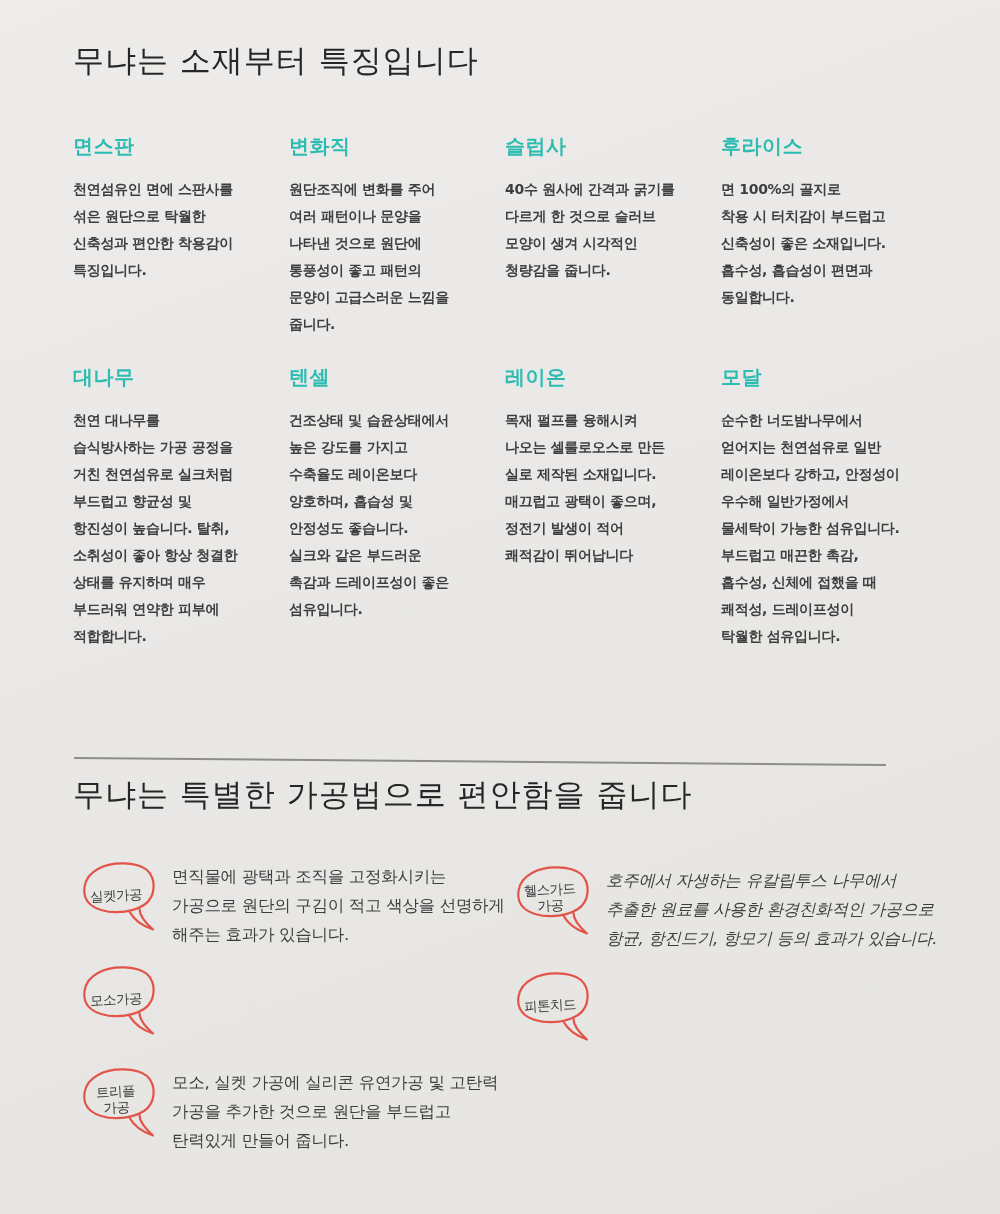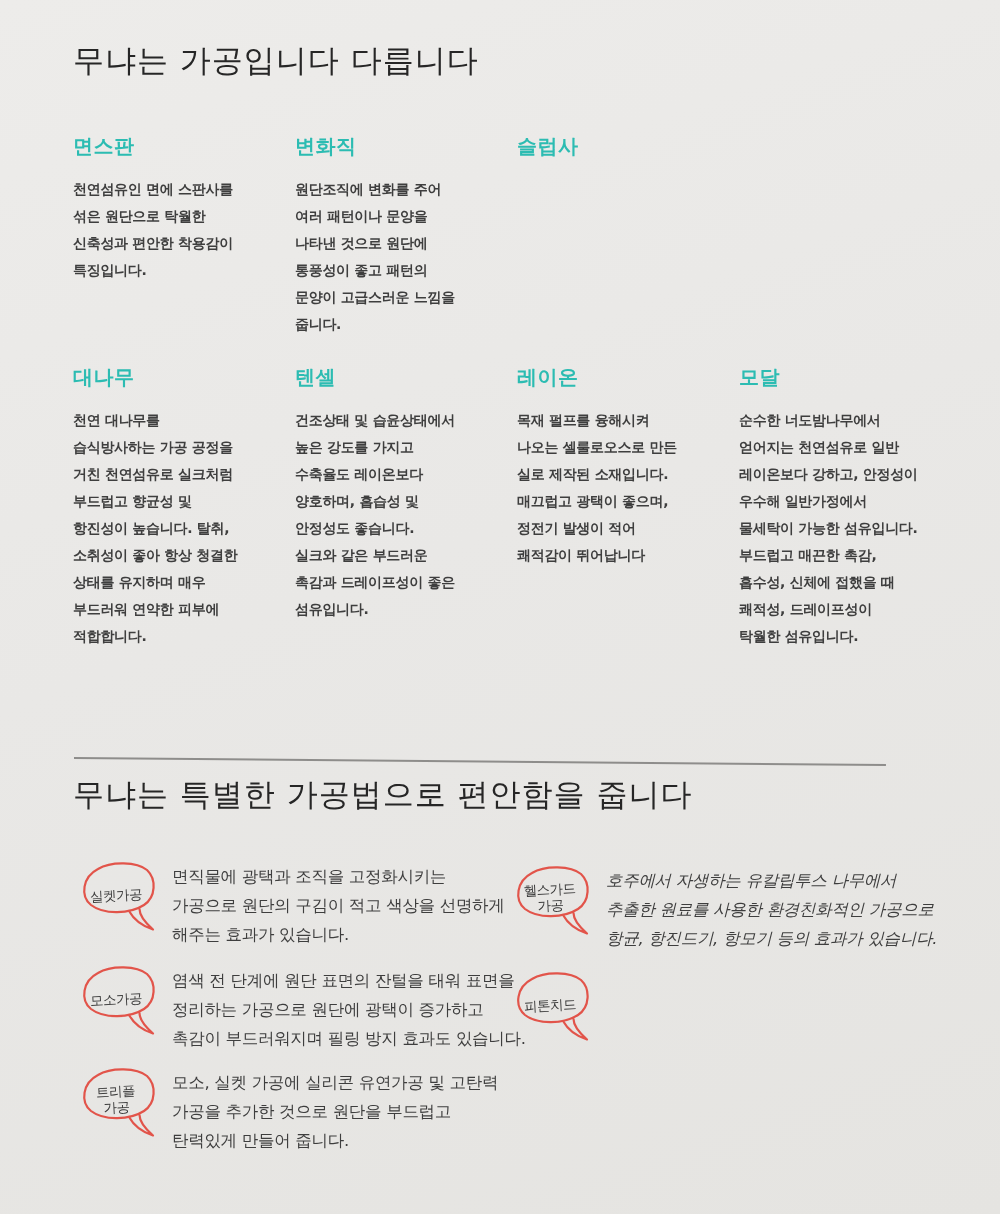--- a/index.html
+++ b/index.html
@@ -34,21 +34,21 @@
   }
   .title-materials{top:40px;}
   .title-process{top:774px;}
 
   .materials-row{
     position:absolute;
     left:73px;
     width:864px;
     display:grid;
     grid-template-columns:repeat(4,200px);
-    column-gap:22px;
+    column-gap:16px;
   }
   .row-1{top:133px;}
   .row-2{top:364px;}
 
   .mat-name{
     font-size:20px;
     font-weight:bold;
     color:var(--accent-teal);
     margin-bottom:16px;
     letter-spacing:0.5px;
@@ -111,41 +111,53 @@
   }
   .proc-left{left:78px;}
   .proc-right{left:512px;}
   .proc-right .proc-desc{width:390px;font-style:italic;}
 </style>
 </head>
 <body>
 
 <div class="page">
 
-  <h1 class="section-title title-materials">무냐는 가공입니다 다릅니다</h1>
+  <h1 class="section-title title-materials">무냐는 소재부터 특징입니다</h1>
 
   <div class="materials-row row-1">
     <div class="cell">
       <h3 class="mat-name">면스판</h3>
       <p class="mat-desc">천연섬유인 면에 스판사를
 섞은 원단으로 탁월한
 신축성과 편안한 착용감이
 특징입니다.</p>
     </div>
     <div class="cell">
       <h3 class="mat-name">변화직</h3>
       <p class="mat-desc">원단조직에 변화를 주어
 여러 패턴이나 문양을
 나타낸 것으로 원단에
 통풍성이 좋고 패턴의
 문양이 고급스러운 느낌을
 줍니다.</p>
     </div>
     <div class="cell">
       <h3 class="mat-name">슬럽사</h3>
+      <p class="mat-desc">40수 원사에 간격과 굵기를
+다르게 한 것으로 슬러브
+모양이 생겨 시각적인
+청량감을 줍니다.</p>
+    </div>
+    <div class="cell">
+      <h3 class="mat-name">후라이스</h3>
+      <p class="mat-desc">면 100%의 골지로
+착용 시 터치감이 부드럽고
+신축성이 좋은 소재입니다.
+흡수성, 흡습성이 편면과
+동일합니다.</p>
     </div>
   </div>
 
   <div class="materials-row row-2">
     <div class="cell">
       <h3 class="mat-name">대나무</h3>
       <p class="mat-desc">천연 대나무를
 습식방사하는 가공 공정을
 거친 천연섬유로 실크처럼
 부드럽고 향균성 및
@@ -207,23 +219,20 @@
   </div>
 
   <div class="proc-row proc-left" style="top:964px;">
     <div class="bubble">
       <svg viewBox="0 0 80 74" width="80" height="74" fill="none" stroke="#e2544a" stroke-width="2.2" stroke-linecap="round" stroke-linejoin="round">
         <path d="M 20 9 C 33 1, 59 1.5, 69 10 C 78.5 19, 78 37, 66 45 C 52 54, 26 55, 13 45 C 2 36, 4.5 17, 20 9 Z"></path>
         <path d="M 51 51 C 55.5 59, 64 66, 75 69.5 C 66.5 62, 61.5 55, 61.5 49"></path>
       </svg>
       <span class="bubble-label">모소가공</span>
     </div>
-    <p class="proc-desc">염색 전 단계에 원단 표면의 잔털을 태워 표면을
-정리하는 가공으로 원단에 광택이 증가하고
-촉감이 부드러워지며 필링 방지 효과도 있습니다.</p>
   </div>
 
   <div class="proc-row proc-left" style="top:1066px;">
     <div class="bubble">
       <svg viewBox="0 0 80 74" width="80" height="74" fill="none" stroke="#e2544a" stroke-width="2.2" stroke-linecap="round" stroke-linejoin="round">
         <path d="M 20 9 C 33 1, 59 1.5, 69 10 C 78.5 19, 78 37, 66 45 C 52 54, 26 55, 13 45 C 2 36, 4.5 17, 20 9 Z"></path>
         <path d="M 51 51 C 55.5 59, 64 66, 75 69.5 C 66.5 62, 61.5 55, 61.5 49"></path>
       </svg>
       <span class="bubble-label">트리플
 가공</span>

